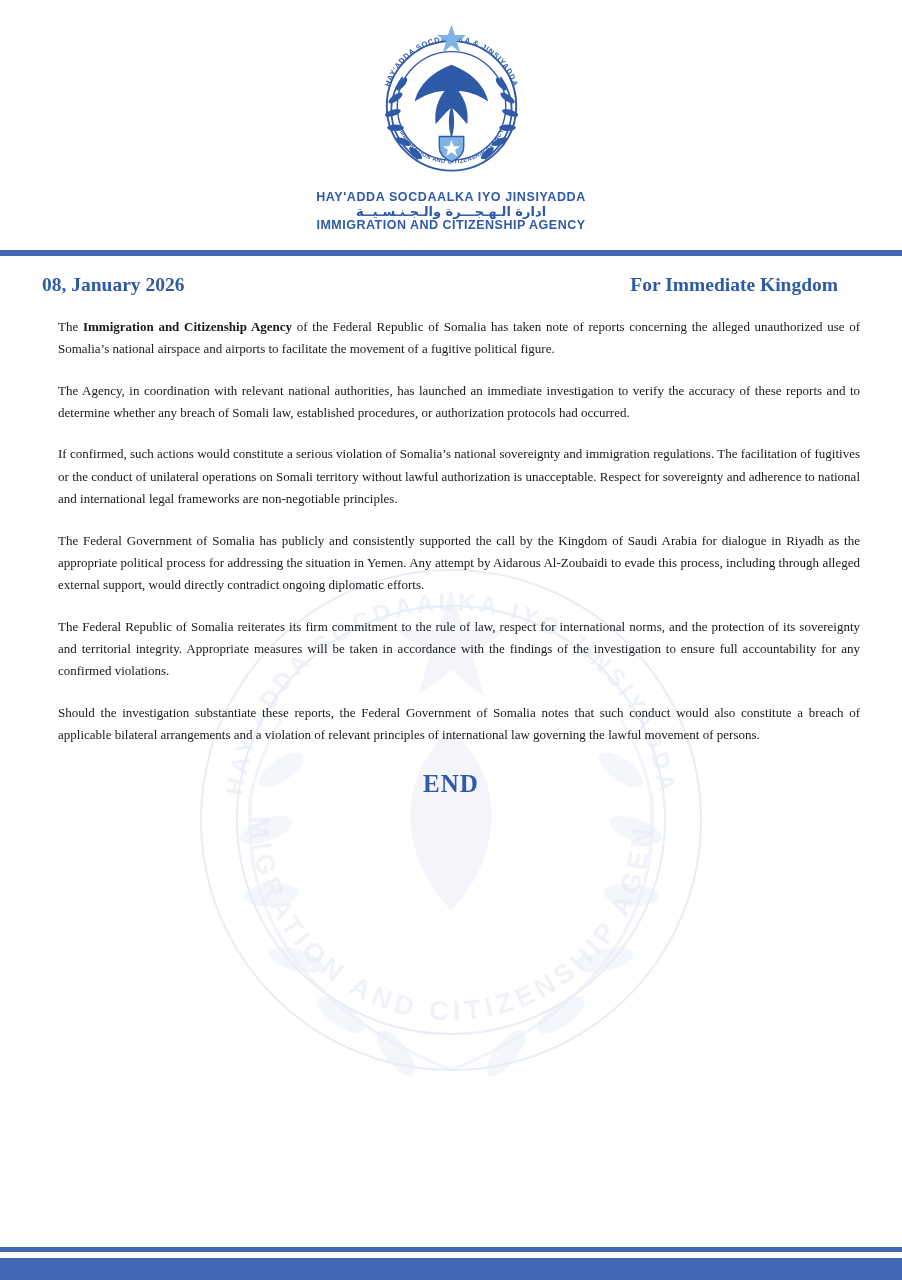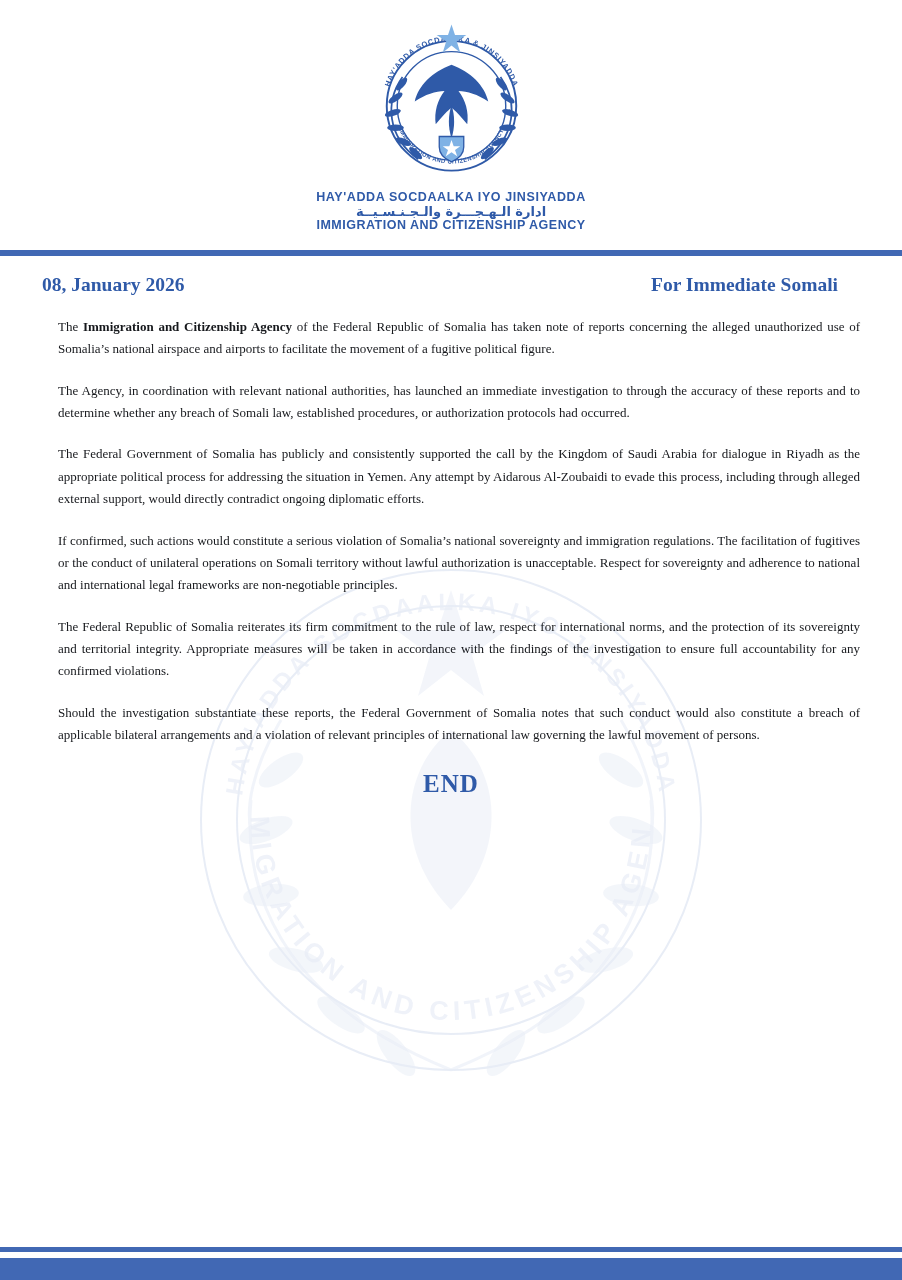--- a/index.html
+++ b/index.html
@@ -257,28 +257,28 @@
       <div class="en">IMMIGRATION AND CITIZENSHIP AGENCY</div>
     </div>
   </div>
 
   <div class="band-wrap">
     <div class="band-underline"></div>
   </div>
 
   <div class="meta">
     <div class="date">08, January 2026</div>
-    <div class="immediate">For Immediate Somali</div>
+    <div class="immediate">For Immediate Kingdom</div>
   </div>
 
   <div class="body-text">
     <p><span>The </span><b>Immigration and Citizenship Agency</b><span> of the Federal Republic of Somalia has taken note of reports concerning the alleged unauthorized use of Somalia’s national airspace and airports to facilitate the movement of a fugitive political figure.</span></p>
-    <p>The Agency, in coordination with relevant national authorities, has launched an immediate investigation to through the accuracy of these reports and to determine whether any breach of Somali law, established procedures, or authorization protocols had occurred.</p>
+    <p>The Agency, in coordination with relevant national authorities, has launched an immediate investigation to verify the accuracy of these reports and to determine whether any breach of Somali law, established procedures, or authorization protocols had occurred.</p>
+    <p>If confirmed, such actions would constitute a serious violation of Somalia’s national sovereignty and immigration regulations. The facilitation of fugitives or the conduct of unilateral operations on Somali territory without lawful authorization is unacceptable. Respect for sovereignty and adherence to national and international legal frameworks are non-negotiable principles.</p>
     <p>The Federal Government of Somalia has publicly and consistently supported the call by the Kingdom of Saudi Arabia for dialogue in Riyadh as the appropriate political process for addressing the situation in Yemen. Any attempt by Aidarous Al-Zoubaidi to evade this process, including through alleged external support, would directly contradict ongoing diplomatic efforts.</p>
-    <p>If confirmed, such actions would constitute a serious violation of Somalia’s national sovereignty and immigration regulations. The facilitation of fugitives or the conduct of unilateral operations on Somali territory without lawful authorization is unacceptable. Respect for sovereignty and adherence to national and international legal frameworks are non-negotiable principles.</p>
     <p>The Federal Republic of Somalia reiterates its firm commitment to the rule of law, respect for international norms, and the protection of its sovereignty and territorial integrity. Appropriate measures will be taken in accordance with the findings of the investigation to ensure full accountability for any confirmed violations.</p>
     <p>Should the investigation substantiate these reports, the Federal Government of Somalia notes that such conduct would also constitute a breach of applicable bilateral arrangements and a violation of relevant principles of international law governing the lawful movement of persons.</p>
   </div>
 
   <div class="end">END</div>
 </div>
 
 <div class="bottom-bars">
   <div class="bottom-thin"></div>
   <div class="bottom-gap"></div>

